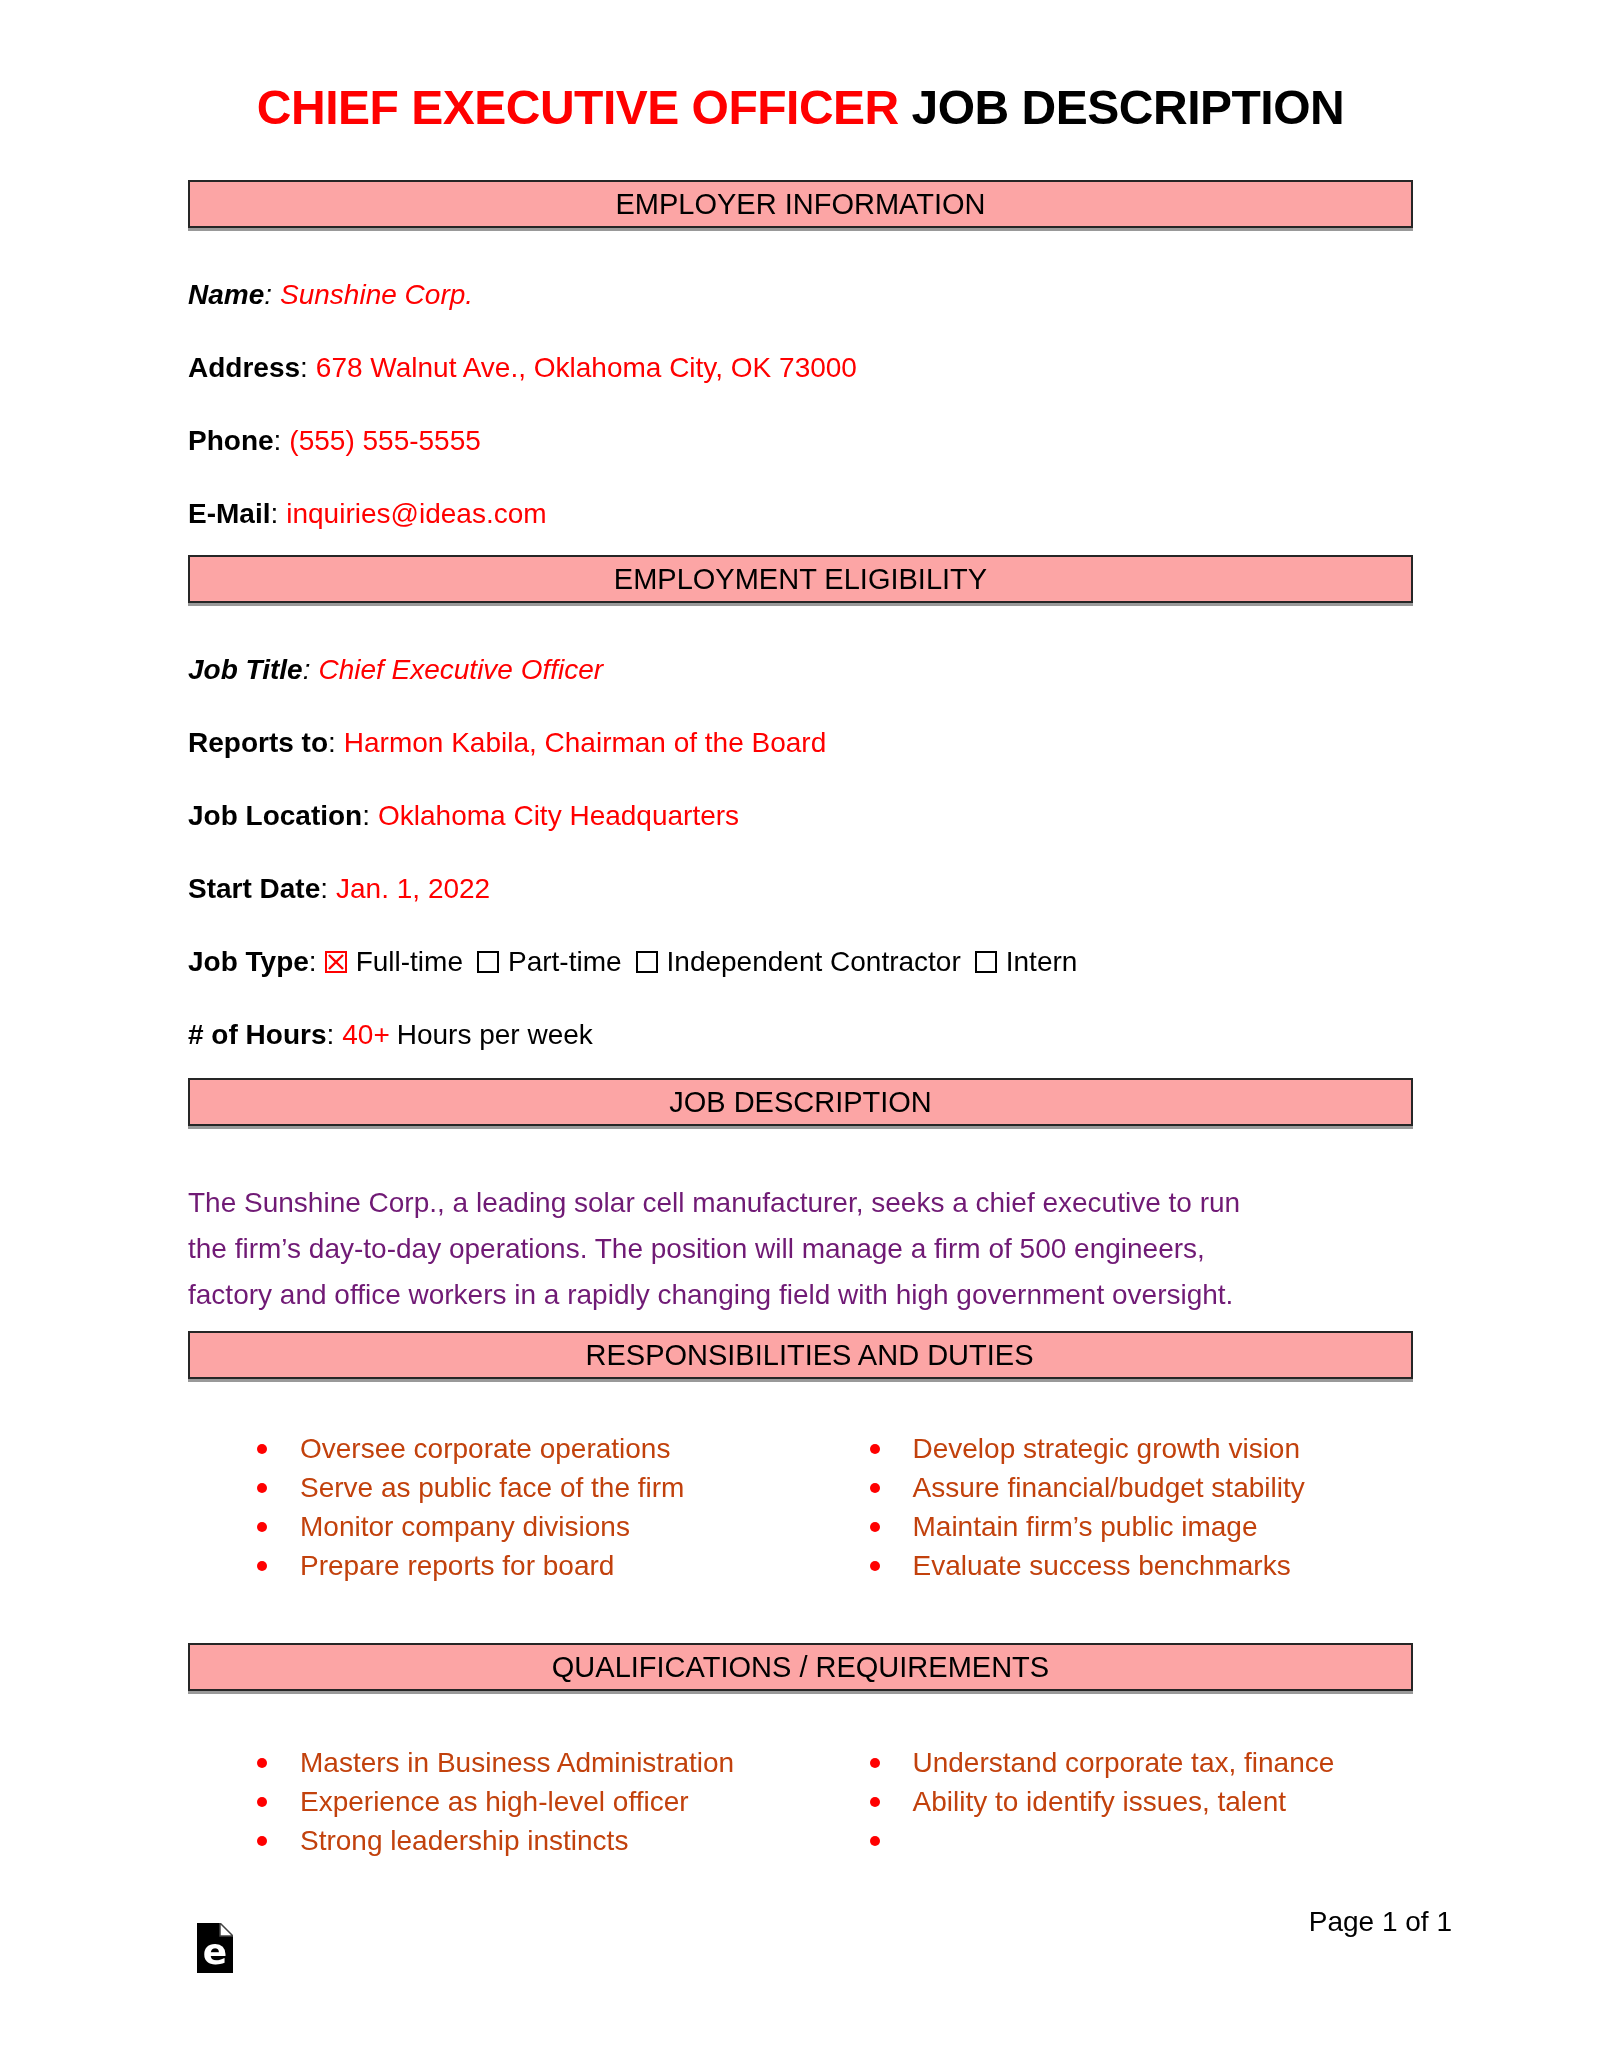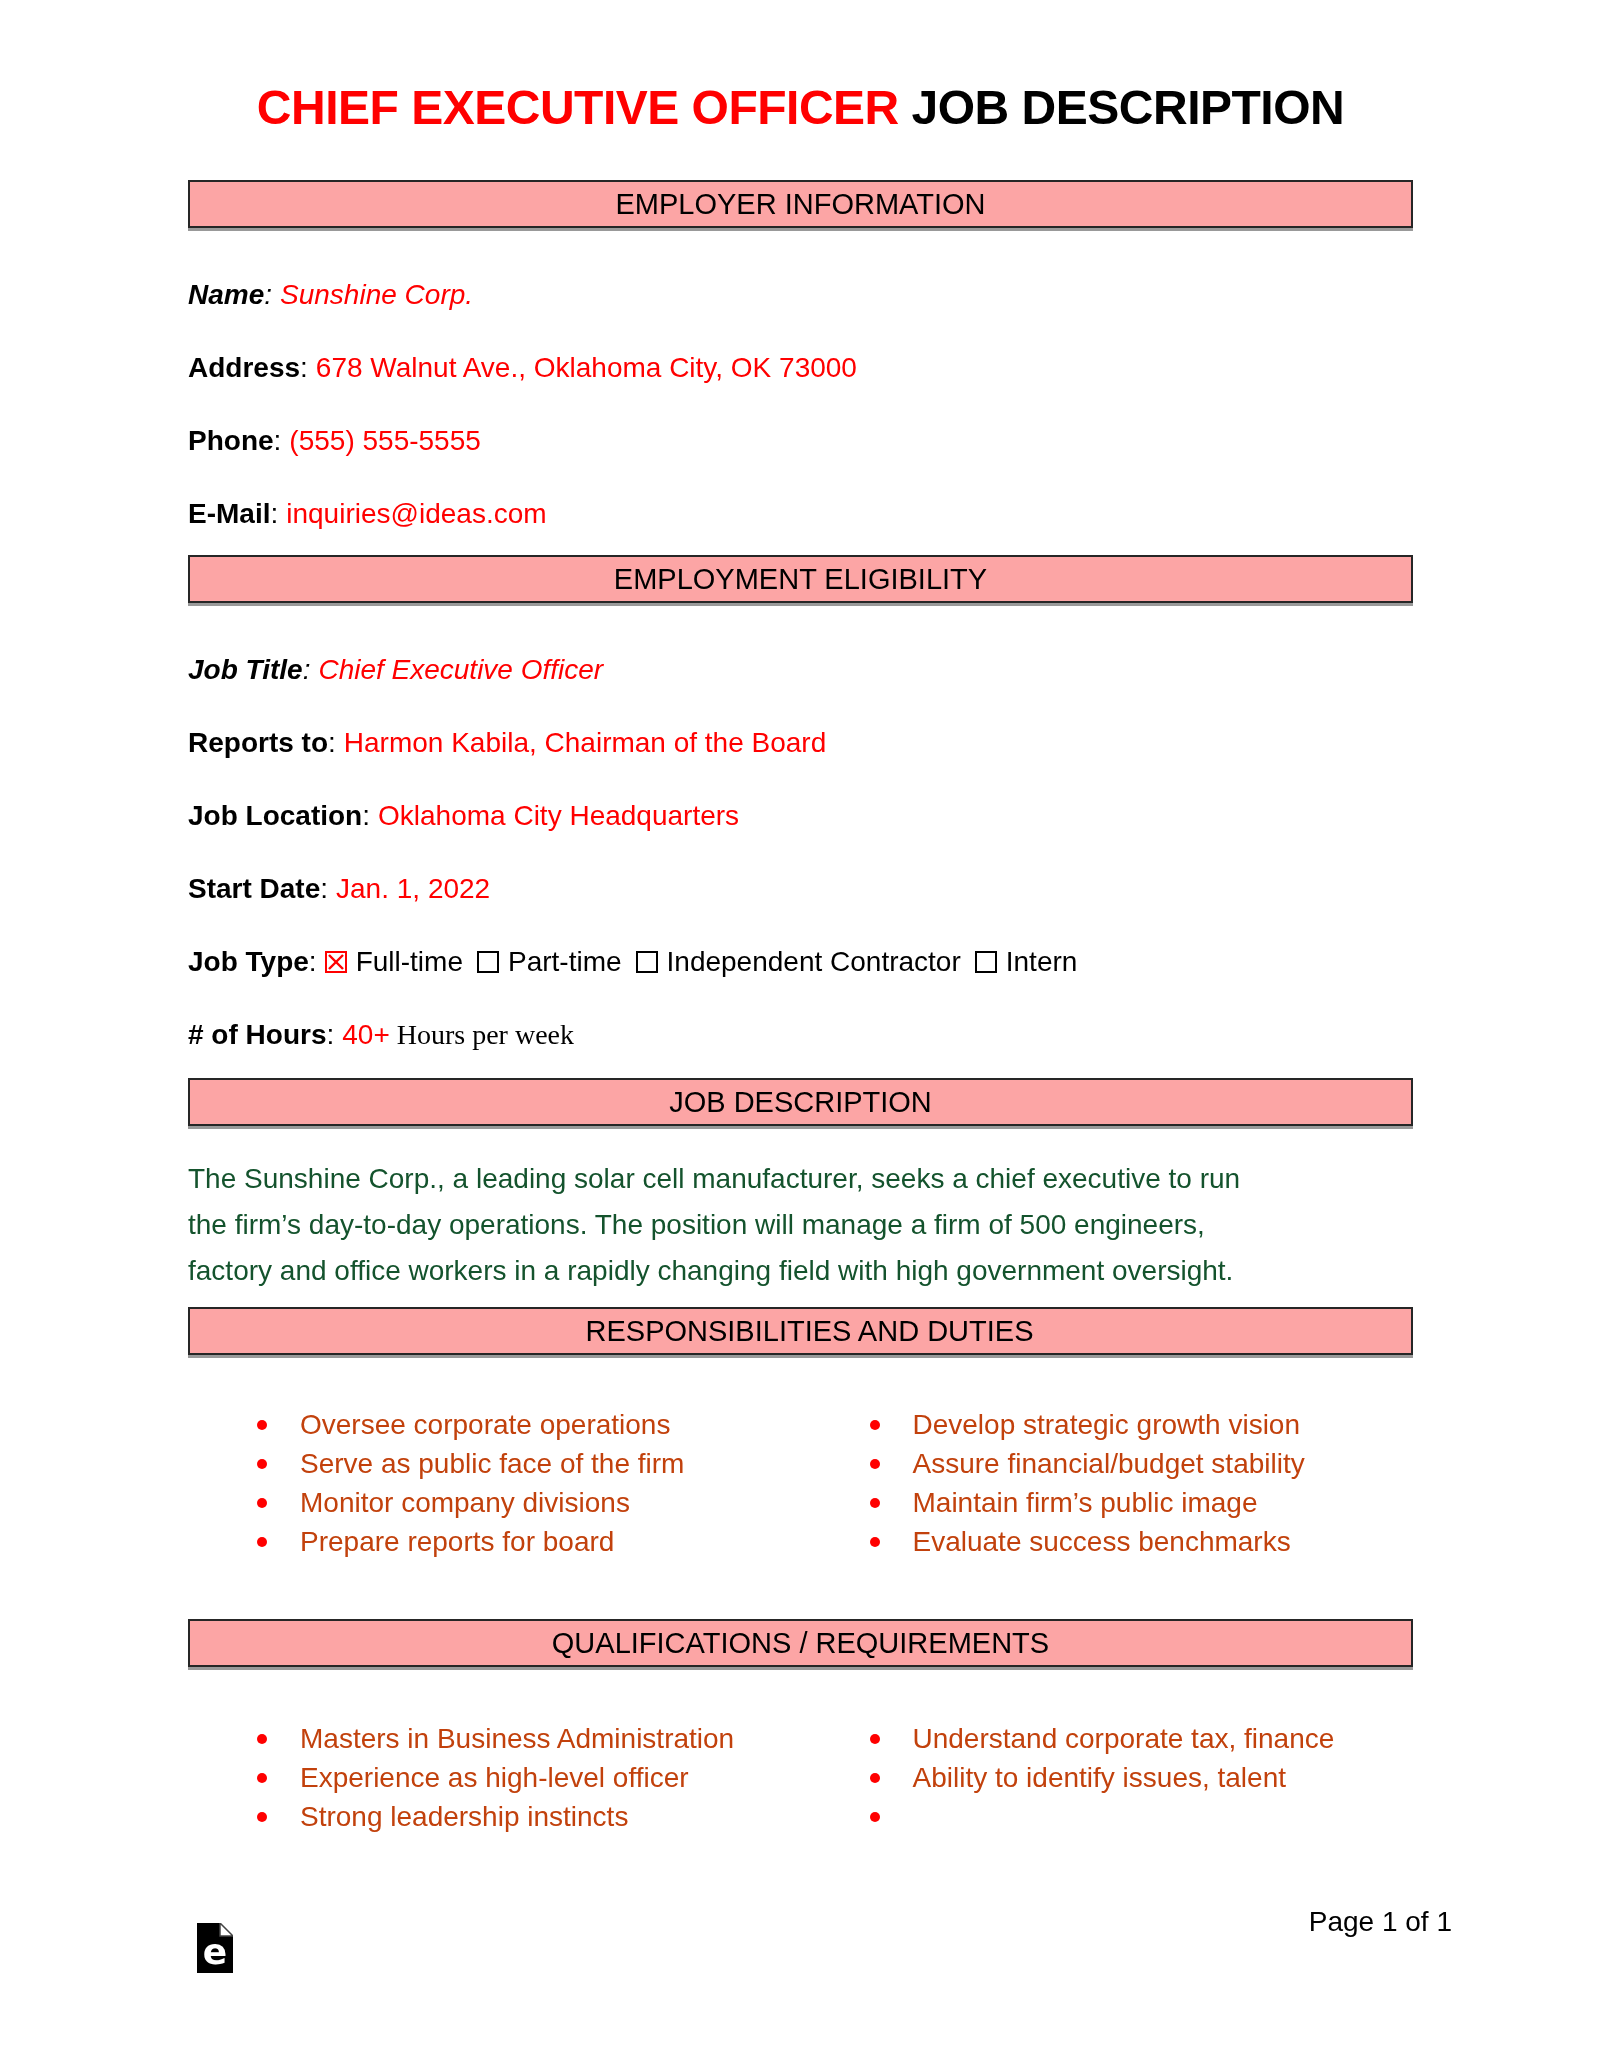--- a/index.html
+++ b/index.html
@@ -31,33 +31,33 @@
   .mt-h4 { margin-top:13px;padding-left:18px; }
   .mt-h5 { margin-top:58px; }
   .field {
     font-size:28px; line-height:34px; height:34px;
     margin-top:39px; white-space:nowrap;
   }
   .field.first { margin-top:50px;font-style:italic; }
   .field .lbl { font-weight:bold; }
   .field .colon { font-weight:normal; margin-right:8px; }
   .field .val { color:#FF0000; }
-  .field .suffix { color:#000; margin-left:7px;font-family:Liberation Serif, serif; }
+  .field .suffix { color:#000; margin-left:7px; }
   
   .jt-option { margin-left:14px; }
   .checkbox {
     display:inline-block; width:22px; height:22px;
     border:2px solid #000; vertical-align:-2px;
     position:relative; margin-right:9px;
   }
   .checkbox.checked { border-color:#FF0000; }
   .checkbox svg { position:absolute; left:0; top:0; width:18px; height:18px; }
   
   .para {
-    margin-top:30px; font-size:28px; line-height:46px; color:#14532d;
+    margin-top:54px; font-size:28px; line-height:46px; color:#701a75;
   }
   
   .cols { display:flex; margin-top:50px; }
   .cols.quals { margin-top:52px; }
   .col { width:50%; }
   .blt {
     position:relative; padding-left:112px;
     font-size:28px; line-height:39px; color:#c2410c;
     white-space:nowrap;
   }

